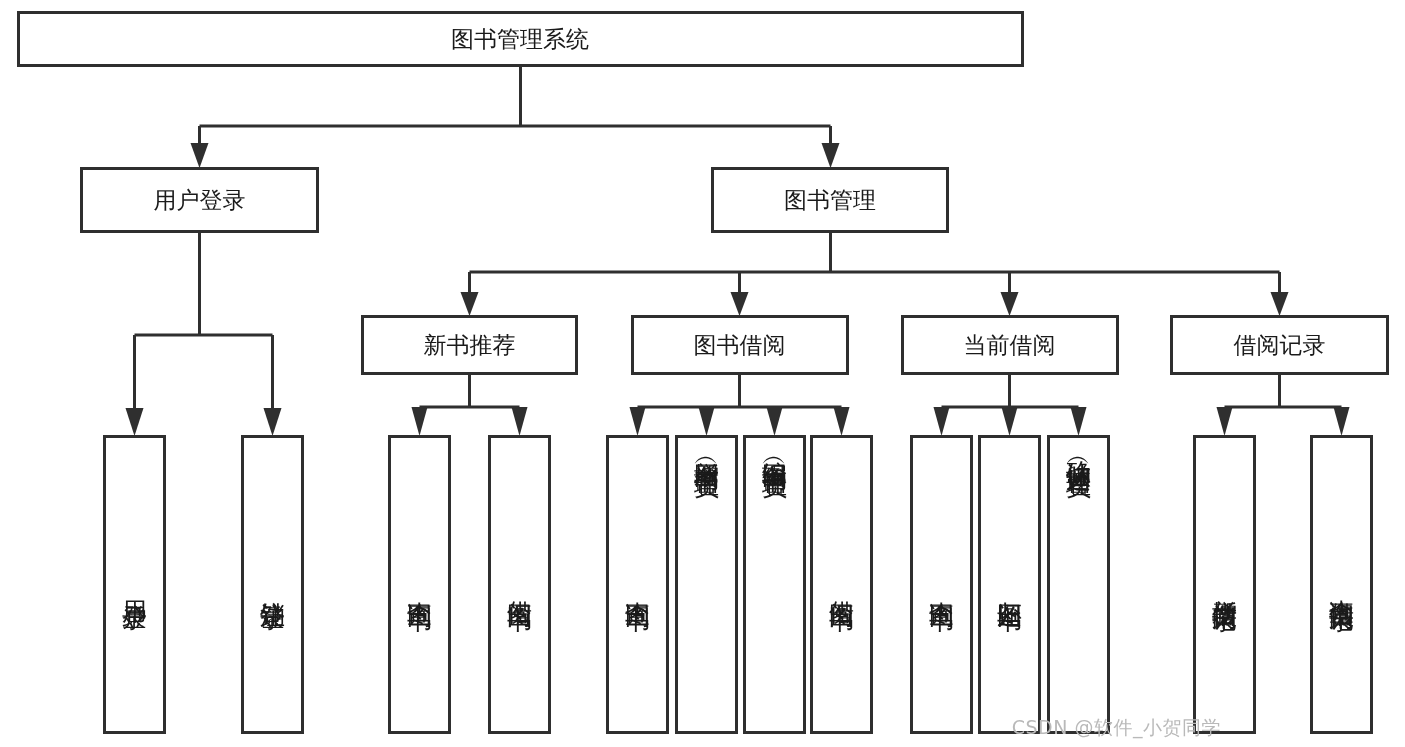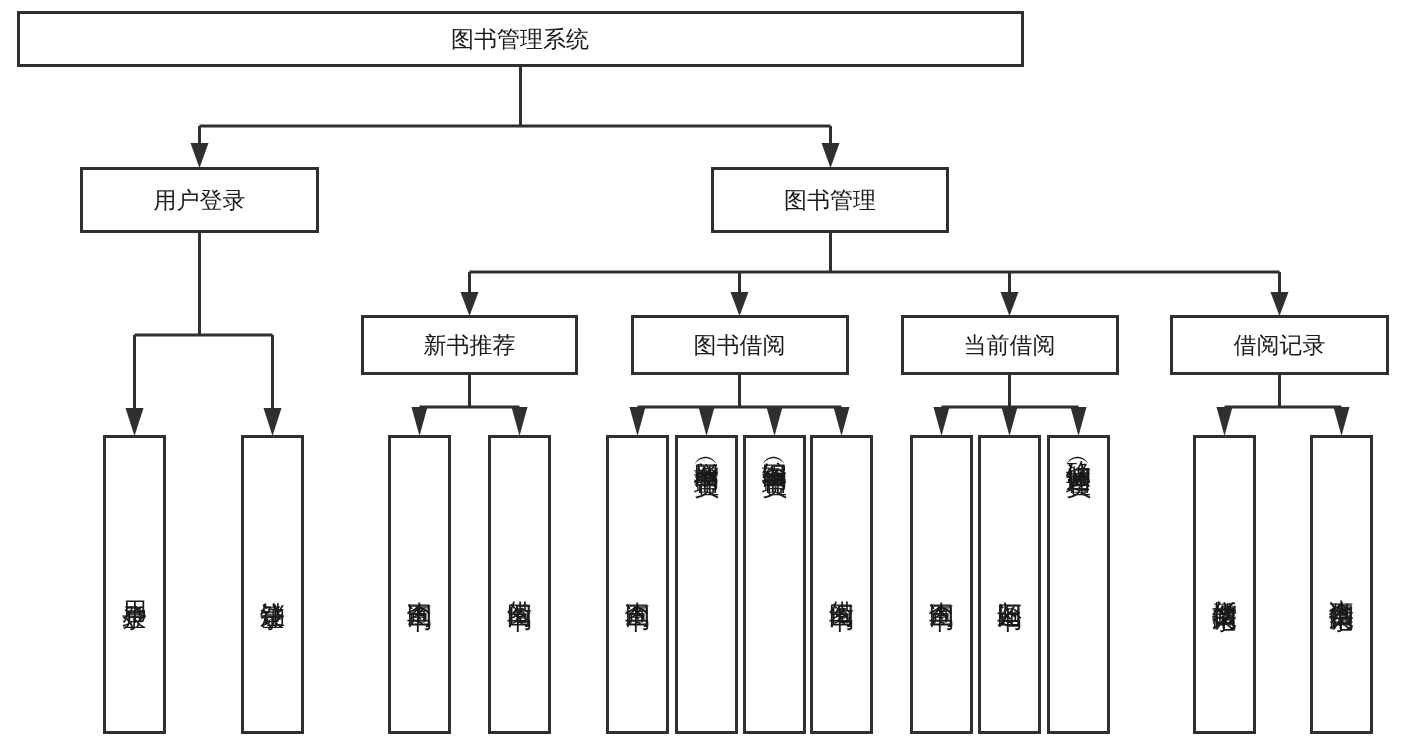--- a/index.html
+++ b/index.html
@@ -260,13 +260,14 @@
     <span class="leaf-label" style="padding-top:4px;">确认归还（管理员）</span>
   </div>
 
   <div class="leaf-label-wrap" style="left:1194px; top:437px; width:61px; height:296px;">
     <span class="leaf-label">新增借阅记录</span>
   </div>
   <div class="leaf-label-wrap" style="left:1311px; top:437px; width:61px; height:296px;">
     <span class="leaf-label">查询借阅记录</span>
   </div>
 
+  <div class="watermark">CSDN @软件_小贺同学</div>
 </div>
 
 </body></html>

